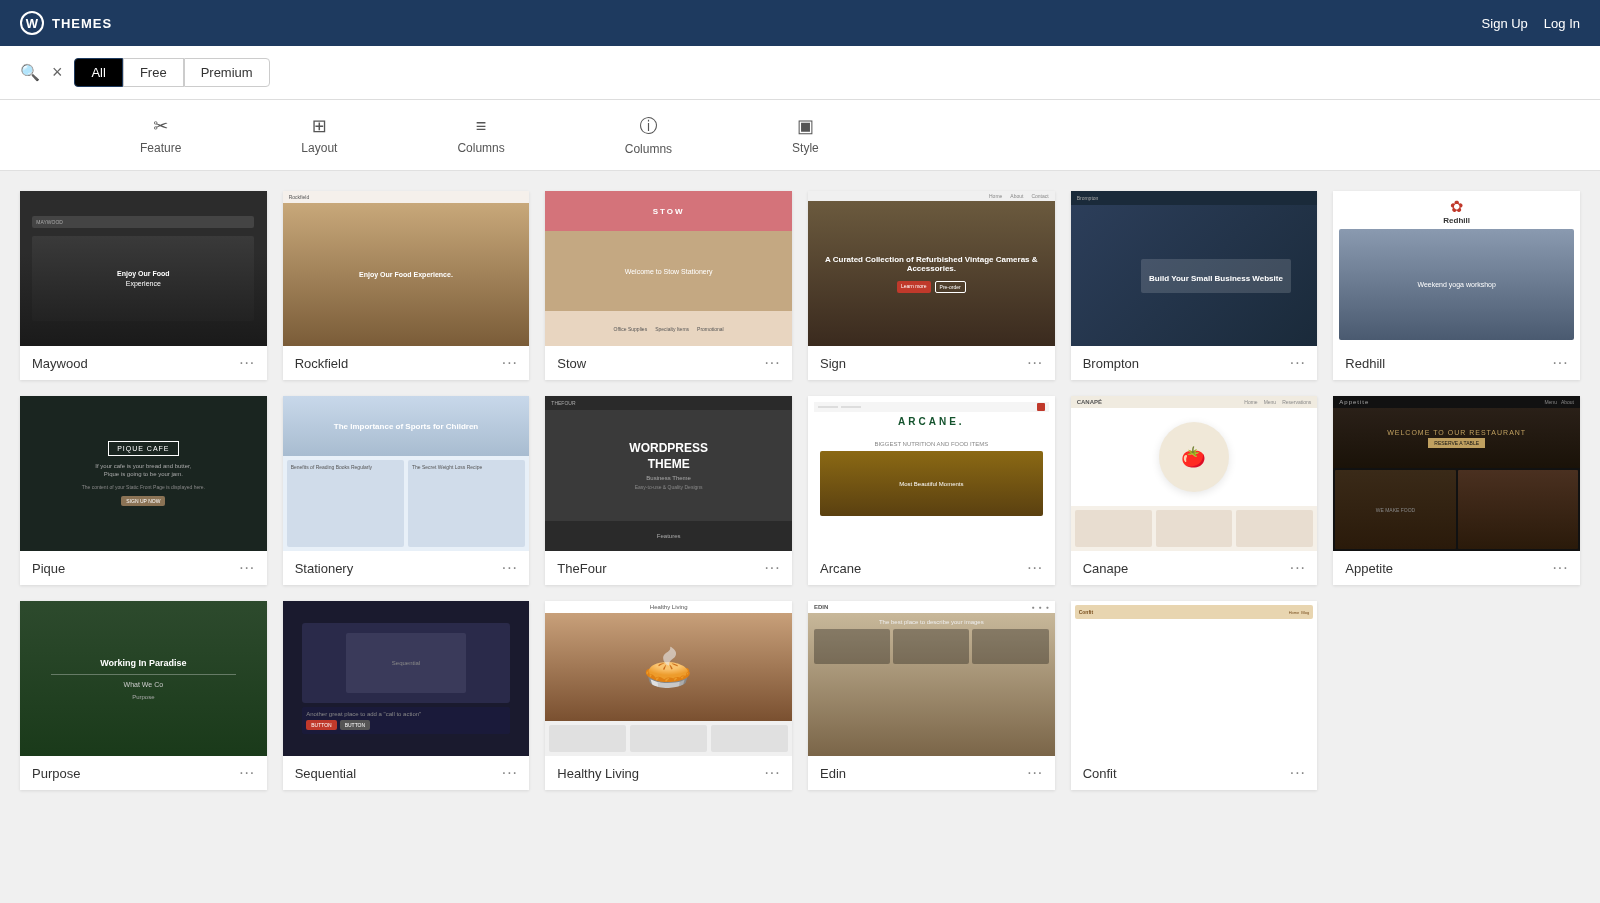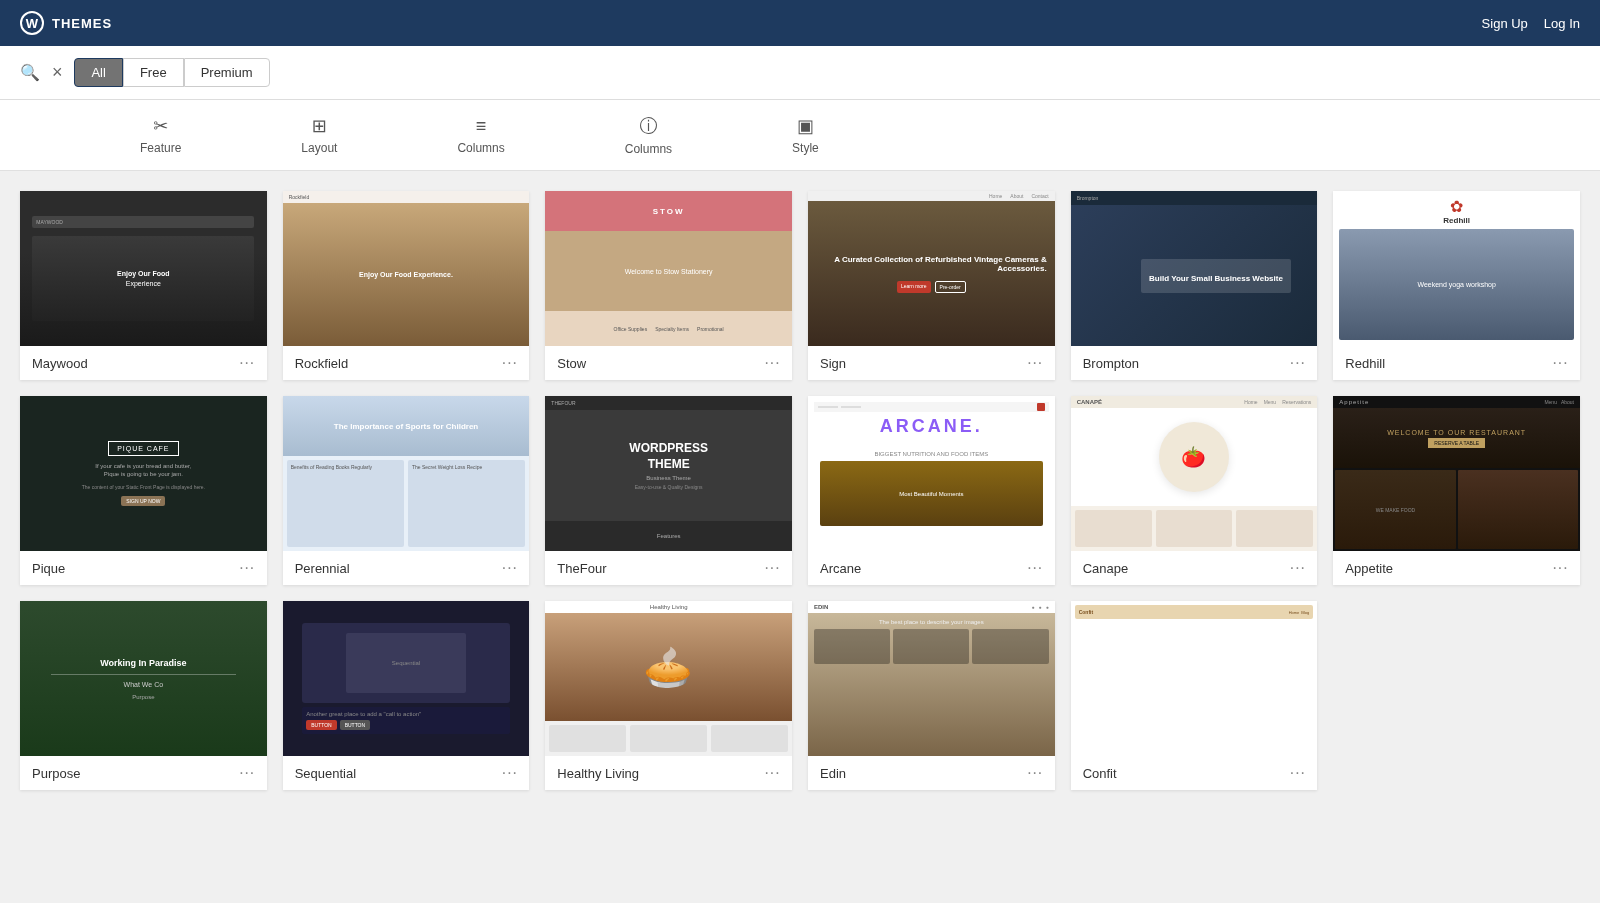--- a/index.html
+++ b/index.html
@@ -80,21 +80,21 @@
       padding: 6px 16px;
       border: 1px solid #ccc;
       background: #fff;
       font-size: 13px;
       cursor: pointer;
       color: #333;
     }
     .filter-btn:first-child { border-radius: 4px 0 0 4px; }
     .filter-btn:last-child { border-radius: 0 4px 4px 0; }
     .filter-btn.active {
-      background: #737373;
+      background: #000000;
       color: #fff;
       border-color: #1e3a5f;
     }
 
     
     .filter-tabs {
       background: #fff;
       display: flex;
       align-items: center;
       border-bottom: 1px solid #e0e0e0;
@@ -262,21 +262,21 @@
   </div>
 
   <div class="theme-card">
     <div class="theme-preview" style="background:#f5f5f5;display:flex;flex-direction:column;align-items:center;justify-content:center;">
       <div style="width:100%;height:10px;background:#f0f0f0;display:flex;align-items:center;justify-content:flex-end;padding:0 6px;gap:8px;">
         <span style="font-size:5px;color:#888;">Home</span>
         <span style="font-size:5px;color:#888;">About</span>
         <span style="font-size:5px;color:#888;">Contact</span>
       </div>
       <div style="width:100%;flex:1;background:linear-gradient(to bottom,#6B5A3E,#3a2a1e);display:flex;flex-direction:column;align-items:center;justify-content:center;gap:4px;padding:8px;">
-        <span style="color:#fff;font-size:8px;font-weight:bold;text-align:right;">A Curated Collection of Refurbished Vintage Cameras &amp; Accessories.</span>
+        <span style="color:#fff;font-size:8px;font-weight:bold;text-align:center;">A Curated Collection of Refurbished Vintage Cameras &amp; Accessories.</span>
         <div style="display:flex;gap:4px;margin-top:4px;">
           <span style="background:#c0392b;color:#fff;font-size:5px;padding:2px 4px;border-radius:2px;">Learn more</span>
           <span style="background:transparent;color:#fff;font-size:5px;padding:2px 4px;border:1px solid #fff;border-radius:2px;">Pre-order</span>
         </div>
       </div>
     </div>
     <div class="theme-footer">
       <span class="theme-name">Sign</span>
       <span class="theme-more">···</span>
     </div>
@@ -338,21 +338,21 @@
       <div style="flex:1;display:flex;gap:4px;padding:4px;background:#e8f0f8;">
         <div style="flex:1;background:#d0dcea;border-radius:2px;padding:4px;">
           <span style="font-size:5px;color:#555;display:block;">Benefits of Reading Books Regularly</span>
         </div>
         <div style="flex:1;background:#d0dcea;border-radius:2px;padding:4px;">
           <span style="font-size:5px;color:#555;display:block;">The Secret Weight Loss Recipe</span>
         </div>
       </div>
     </div>
     <div class="theme-footer">
-      <span class="theme-name">Perennial</span>
+      <span class="theme-name">Stationery</span>
       <span class="theme-more">···</span>
     </div>
   </div>
 
   <div class="theme-card">
     <div class="theme-preview" style="background:#3a3a3a;display:flex;flex-direction:column;align-items:center;">
       <div style="width:100%;height:14px;background:#2a2a2a;display:flex;align-items:center;padding:0 6px;">
         <span style="color:#aaa;font-size:5px;">THEFOUR</span>
       </div>
       <div style="flex:1;display:flex;align-items:center;justify-content:center;flex-direction:column;gap:3px;">
@@ -372,21 +372,21 @@
 
   <div class="theme-card">
     <div class="theme-preview" style="background:#fff;display:flex;flex-direction:column;align-items:center;padding:6px;">
       <div style="width:100%;height:10px;background:#f5f5f5;display:flex;align-items:center;justify-content:space-between;padding:0 4px;margin-bottom:4px;">
         <div style="display:flex;gap:3px;">
           <div style="width:20px;height:2px;background:#ddd;"></div>
           <div style="width:20px;height:2px;background:#ddd;"></div>
         </div>
         <div style="width:8px;height:8px;background:#c0392b;border-radius:1px;"></div>
       </div>
-      <span style="font-size:18px;font-weight:bold;color:#8b5cf6;letter-spacing:3px;margin-bottom:14px;">ARCANE.</span>
+      <span style="font-size:10px;font-weight:bold;color:#14532d;letter-spacing:3px;margin-bottom:14px;">ARCANE.</span>
       <span style="font-size:6px;color:#888;margin-bottom:4px;">BIGGEST NUTRITION AND FOOD ITEMS</span>
       <div style="width:95%;height:65px;background:linear-gradient(to bottom,#8B6914,#5a4010);border-radius:2px;display:flex;align-items:center;justify-content:center;">
         <span style="color:#fff;font-size:6px;">Most Beautiful Moments</span>
       </div>
     </div>
     <div class="theme-footer">
       <span class="theme-name">Arcane</span>
       <span class="theme-more">···</span>
     </div>
   </div>

